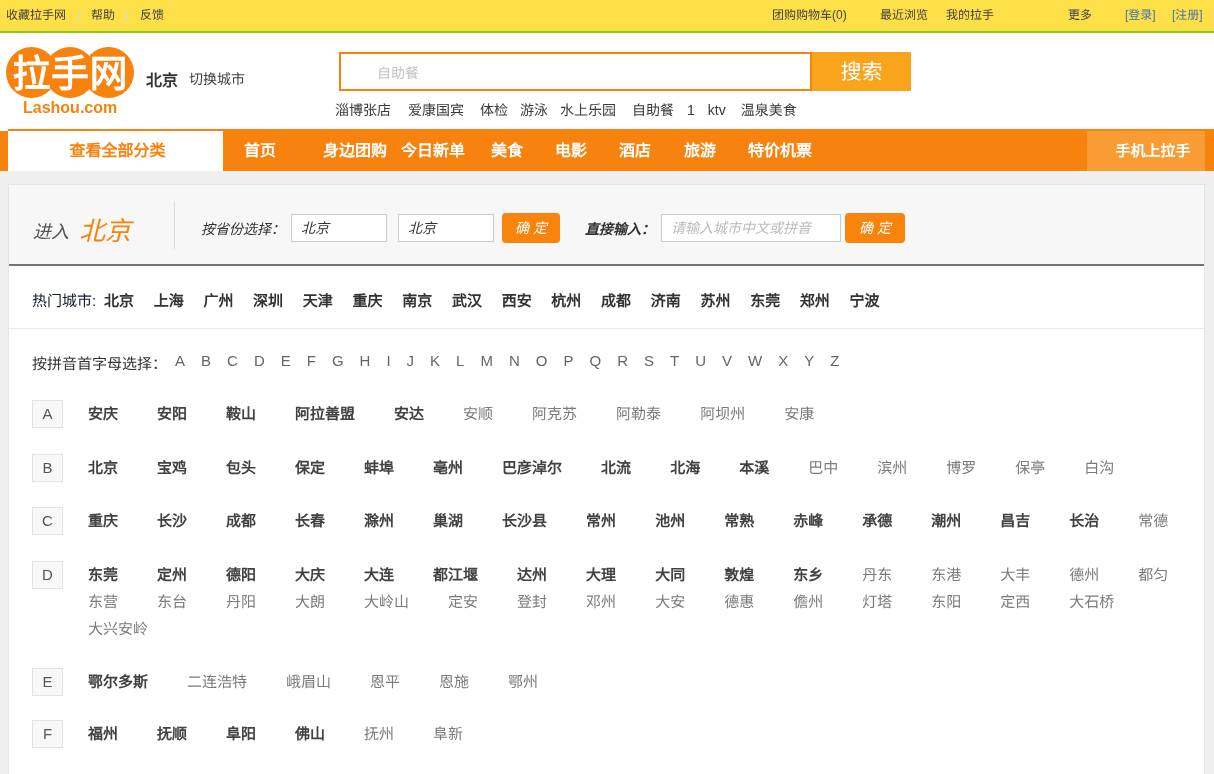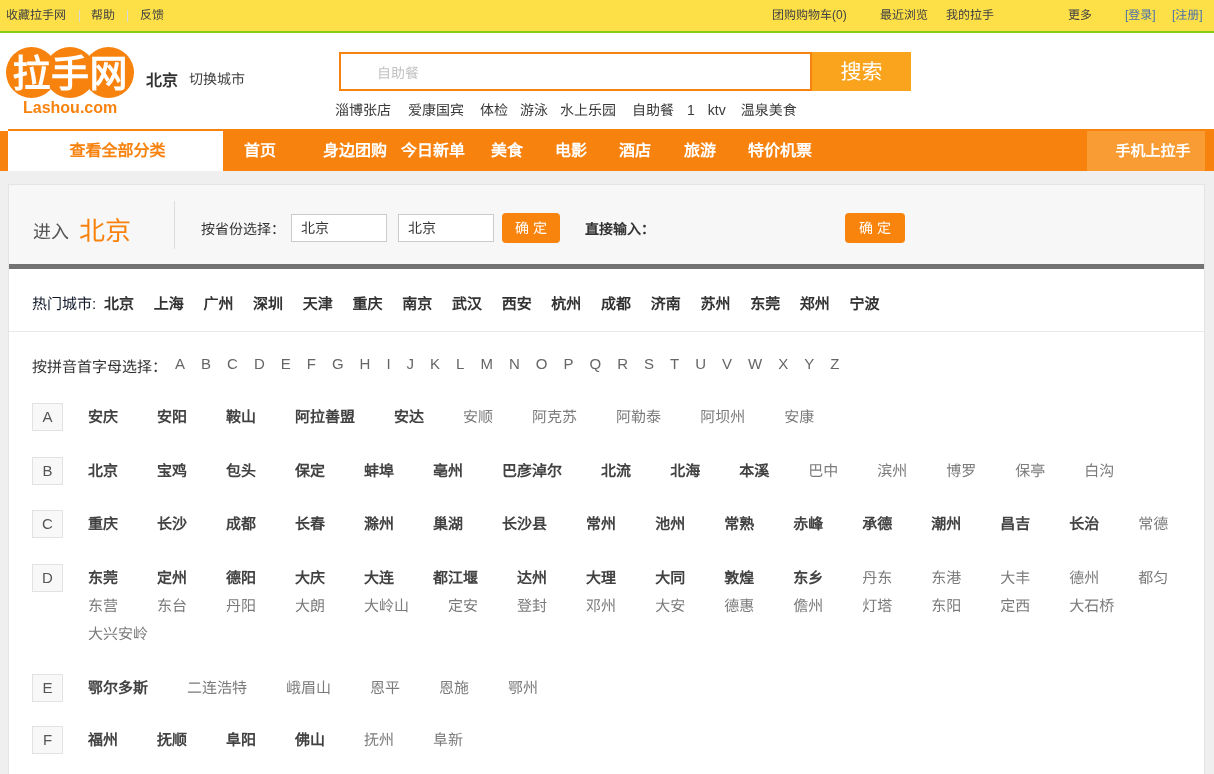--- a/index.html
+++ b/index.html
@@ -31,21 +31,21 @@
 .nav .stripe { position:absolute; left:8px; right:0; top:0; height:2px; background:#f8820e; }
 .nav .bg { position:absolute; left:0; right:0; top:2px; bottom:0; background:#f8820e; }
 .nav .allcat { position:absolute; left:8px; top:2px; bottom:0; width:215px; background:#fff; color:#f8820e; font-size:16px; font-weight:bold; text-align:center; text-indent:4px; line-height:40px; }
 .nav .menu span { position:absolute; top:2px; line-height:40px; font-size:16px; font-weight:bold; color:#fff; white-space:nowrap; }
 .nav .mobile { position:absolute; left:1087px; top:2px; bottom:0; width:118px; background:#f99c33; color:#fff; font-size:15px; font-weight:bold; line-height:40px; text-align:center; text-indent:14px; }
 
 
 .contentbg { position:relative; background:#efefef; height:604px; }
 .panel { position:absolute; left:8px; top:13px; width:1195px; border:1px solid #e4e4e4; background:#fff; }
 
-.sec1 { position:relative; height:79px; background:#f7f7f7; border-bottom:5px solid #737373; }
+.sec1 { position:relative; height:79px; background:#f7f7f7; border-bottom:2px solid #737373;font-style:italic; }
 .sec1 .enter { position:absolute; left:24px; top:32px; font-size:18px; color:#555; }
 .sec1 .ecity { position:absolute; left:70px; top:25px; font-size:26px; color:#f8820e; }
 .sec1 .vline { position:absolute; left:165px; top:16px; width:1px; height:48px; background:#ddd; }
 .sec1 .lab1 { position:absolute; left:192px; top:33px; font-size:14px; color:#333; }
 .sec1 .box1 { position:absolute; left:282px; top:29px; width:85px; height:26px; border:1px solid #ccc; background:#fff; font-size:14px; color:#333; line-height:26px; padding-left:9px; }
 .sec1 .box2 { position:absolute; left:389px; top:29px; width:85px; height:26px; border:1px solid #ccc; background:#fff; font-size:14px; color:#333; line-height:26px; padding-left:9px; }
 .sec1 .btn1 { position:absolute; left:493px; top:28px; width:58px; height:30px; background:#f8830d; border-radius:4px; color:#fff; font-size:14px; text-align:center; line-height:30px; }
 .sec1 .lab2 { position:absolute; left:576px; top:33px; font-size:14px; font-weight:bold; color:#333; }
 .sec1 .box3 { position:absolute; left:652px; top:29px; width:169px; height:26px; border:1px solid #ccc; background:#fff; font-size:14px; color:#bbb; line-height:26px; padding-left:9px; }
 .sec1 .btn2 { position:absolute; left:836px; top:28px; width:60px; height:30px; background:#f8830d; border-radius:4px; color:#fff; font-size:14px; text-align:center; line-height:30px; }
@@ -60,21 +60,21 @@
 .sec3 .letters { position:absolute; left:166px; top:23px; font-size:15px; color:#666; white-space:nowrap; }
 .sec3 .letters span { display:inline-block; margin-right:16px; }
 
 .lsec { position:relative; padding-left:79px; margin-bottom:25.5px; min-height:28px; font-size:15px; line-height:27px; }
 .lsec.dd { margin-bottom:26.5px; }
 .lsec.ee { margin-bottom:24px; }
 .lsec .badge { position:absolute; left:23px; top:0; width:29px; height:26px; border:1px solid #e2e2e2; background:#f8f8f8; text-align:center; line-height:26px; font-size:15px; color:#555; }
 .lsec span { display:inline-block; margin-right:39px; }
 .lsec div span:last-child { margin-right:0; }
 .lsec .b { font-weight:bold; color:#424242; }
-.lsec .g { color:#7b7b7b;font-family:Liberation Serif, serif; }
+.lsec .g { color:#7b7b7b; }
 </style>
 </head>
 <body>
 
 <div class="topbar">
   <span style="left:6px;">收藏拉手网</span>
   <i class="sep" style="left:79px;"></i>
   <span style="left:91px;">帮助</span>
   <i class="sep" style="left:127px;"></i>
   <span style="left:140px;">反馈</span>
@@ -131,20 +131,21 @@
   <div class="panel">
     <div class="sec1">
       <div class="enter">进入</div>
       <div class="ecity">北京</div>
       <div class="vline"></div>
       <div class="lab1">按省份选择：</div>
       <div class="box1">北京</div>
       <div class="box2">北京</div>
       <div class="btn1">确 定</div>
       <div class="lab2">直接输入：</div>
+      <div class="box3">请输入城市中文或拼音</div>
       <div class="btn2">确 定</div>
     </div>
     <div class="sec2">
       <div class="lab">热门城市:</div>
       <div class="cities">
         <span>北京</span><span>上海</span><span>广州</span><span>深圳</span><span>天津</span><span>重庆</span><span>南京</span><span>武汉</span><span>西安</span><span>杭州</span><span>成都</span><span>济南</span><span>苏州</span><span>东莞</span><span>郑州</span><span>宁波</span>
       </div>
     </div>
     <div class="sec3">
       <div class="lab">按拼音首字母选择：</div>

